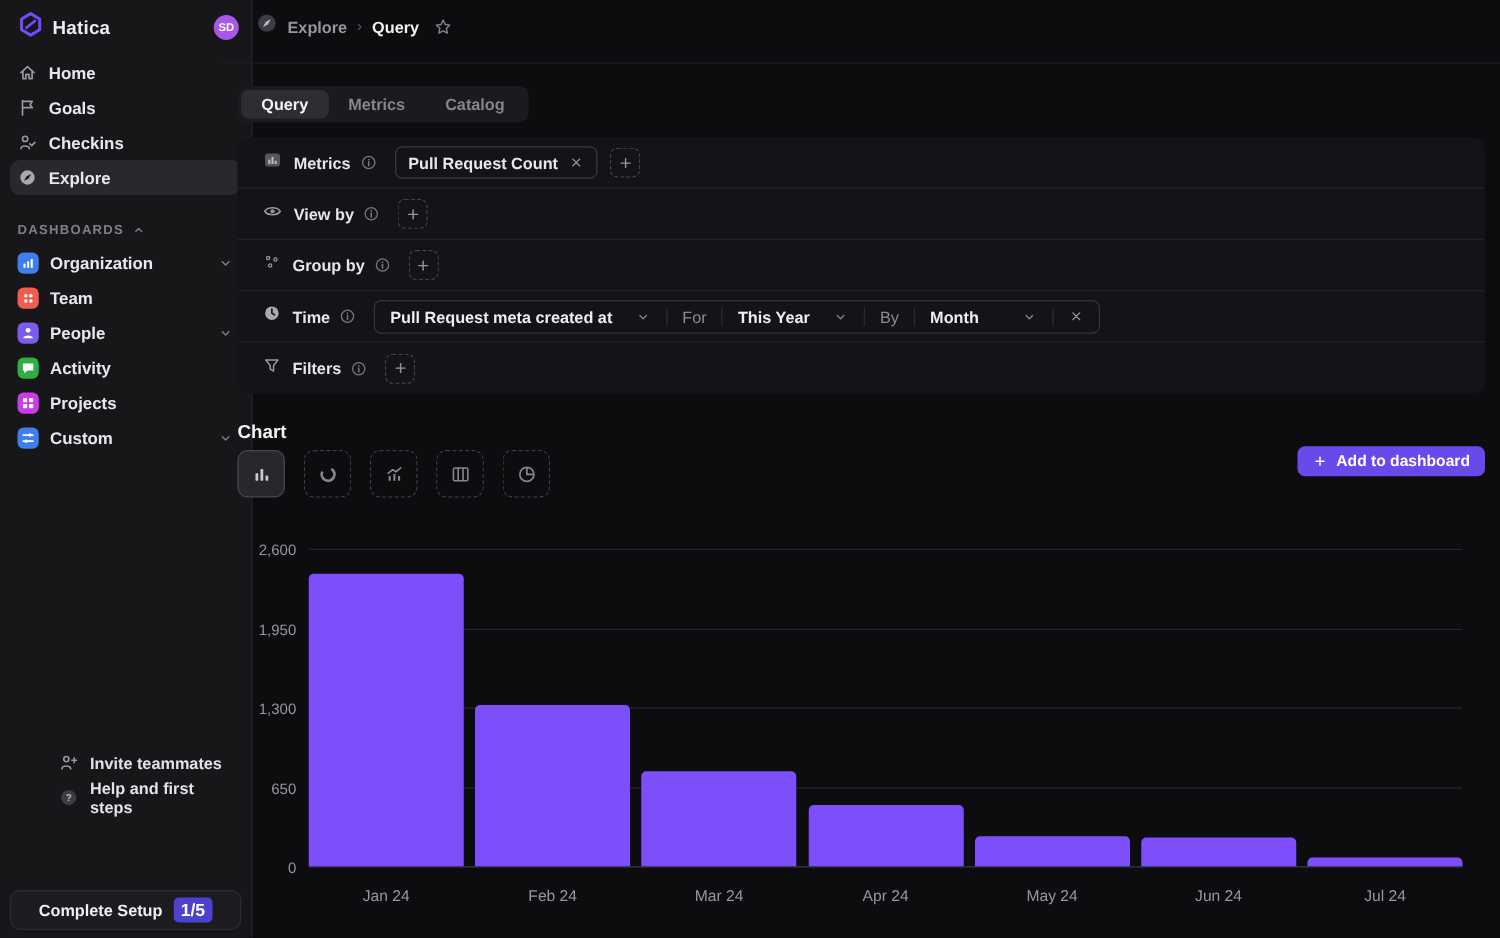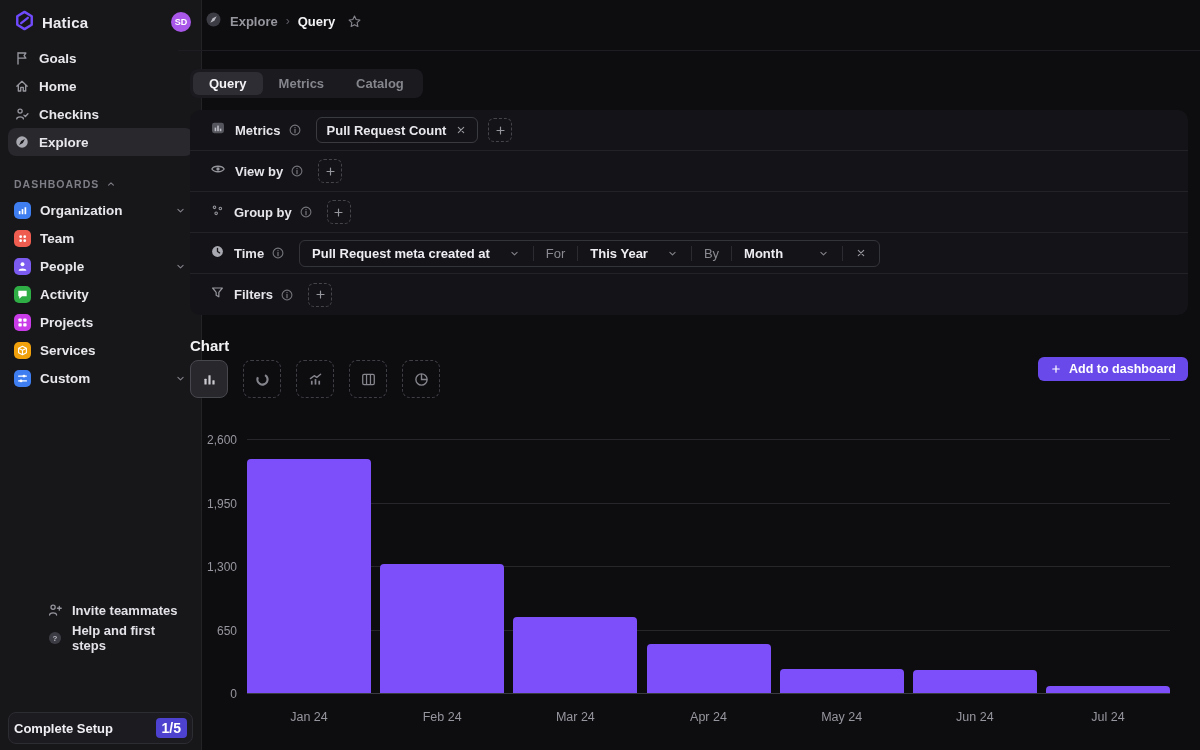--- a/index.html
+++ b/index.html
@@ -23,21 +23,21 @@
   .nav-item.active { background:#28282d; }
   .nav-item .lbl { font-size:13.5px; font-weight:600; color:#e8e8ec; margin-left:9px; }
   .nav-item .chev { margin-left:auto; display:flex; }
   .section-head { display:flex; align-items:center; margin:22px 14px 6px 14px; }
   .section-head .txt { font-size:10.5px; font-weight:700; letter-spacing:1px; color:#7e7e86; }
   .dash-ic { width:17px; height:17px; border-radius:5px; display:flex; align-items:center; justify-content:center; flex:0 0 auto; }
   .side-footer { position:absolute; left:0; right:0; bottom:98px;padding-left:33px; }
   .foot-item { display:flex; align-items:center; height:28px; margin:0 8px; padding:0 6px; border-radius:8px; cursor:pointer; }
   .foot-item .lbl { font-size:13px; font-weight:600; color:#e2e2e7; margin-left:9px; }
   .setup-box { position:absolute; left:8px; right:8px; bottom:6px; height:32px; background:#1b1b20;
-    border:1px solid #2c2c33; border-radius:8px; display:flex; align-items:center; padding:0 5px; cursor:pointer; }
+    border:1px solid #2c2c33; border-radius:8px; display:flex; align-items:center; padding:0 22px; cursor:pointer; }
   .setup-box .lbl { font-size:13px; font-weight:700; color:#f0f0f4; }
   .setup-badge { margin-left:auto; background:#4c42cf; color:#fff; font-size:14px; font-weight:700;
     border-radius:4px; padding:2px 6px; }
 
   
   .main { position:fixed; left:178px; top:0; right:0; bottom:0; }
   .topbar { position:absolute; top:0; left:0; right:0; height:51px; border-bottom:1px solid #1d1d22;
     display:flex; align-items:center; padding:0 0 8px 27px; }
   .crumb { display:flex; align-items:center; gap:8px; }
   .crumb .sec { font-size:13px; font-weight:600; color:#96969e; }
@@ -102,32 +102,32 @@
         </svg></span>
     <span class="brand-name">Hatica</span>
     <span class="avatar">SD</span>
   </div>
 
 
   <nav id="nav-list">
       <div class="nav-item">
         <span style="display:flex">
           <svg width="16" height="16" viewBox="0 0 20 20" fill="none" xmlns="http://www.w3.org/2000/svg">
+            <path d="M3.5 10.2 L10 4.2 L16.5 10.2 M5.4 8.8 V16.2 H8.4 V11.8 H11.6 V16.2 H14.6 V8.8" stroke="#96969e" stroke-width="1.7" stroke-linejoin="round" stroke-linecap="round"></path>
+          </svg>
+        </span>
+        <span class="lbl">Home</span>
+      </div>
+      <div class="nav-item">
+        <span style="display:flex">
+          <svg width="16" height="16" viewBox="0 0 20 20" fill="none" xmlns="http://www.w3.org/2000/svg">
             <path d="M5 17.5 V3.2 M5 3.8 H14.8 L12.6 7 L14.8 10.2 H5" stroke="#96969e" stroke-width="1.7" stroke-linejoin="round" stroke-linecap="round"></path>
           </svg>
         </span>
         <span class="lbl">Goals</span>
-      </div>
-      <div class="nav-item">
-        <span style="display:flex">
-          <svg width="16" height="16" viewBox="0 0 20 20" fill="none" xmlns="http://www.w3.org/2000/svg">
-            <path d="M3.5 10.2 L10 4.2 L16.5 10.2 M5.4 8.8 V16.2 H8.4 V11.8 H11.6 V16.2 H14.6 V8.8" stroke="#96969e" stroke-width="1.7" stroke-linejoin="round" stroke-linecap="round"></path>
-          </svg>
-        </span>
-        <span class="lbl">Home</span>
       </div>
       <div class="nav-item">
         <span style="display:flex">
           <svg width="16" height="16" viewBox="0 0 20 20" fill="none" xmlns="http://www.w3.org/2000/svg">
             <circle cx="7.6" cy="6.4" r="2.6" stroke="#96969e" stroke-width="1.6"></circle>
             <path d="M3.4 16.2 C3.4 12.6 11.8 12.6 11.8 16.2" stroke="#96969e" stroke-width="1.6" stroke-linecap="round"></path>
             <path d="M12.4 11.4 L14.2 13.2 L17.4 9.8" stroke="#96969e" stroke-width="1.7" stroke-linecap="round" stroke-linejoin="round"></path>
           </svg>
         </span>
         <span class="lbl">Checkins</span>
@@ -203,28 +203,20 @@
       <div class="nav-item">
         <span class="dash-ic" style="background:#c93ce8">
           <svg width="13" height="13" viewBox="0 0 14 14" xmlns="http://www.w3.org/2000/svg">
             <rect x="2.6" y="2.6" width="3.6" height="3.6" rx="0.8" fill="#fff"></rect>
             <rect x="7.8" y="2.6" width="3.6" height="3.6" rx="0.8" fill="#fff"></rect>
             <rect x="2.6" y="7.8" width="3.6" height="3.6" rx="0.8" fill="#fff"></rect>
             <rect x="7.8" y="7.8" width="3.6" height="3.6" rx="0.8" fill="#fff"></rect>
           </svg>
         </span>
     <span class="lbl">Projects</span>
-    </div>
-      <div class="nav-item">
-        <span class="dash-ic" style="background:#f0a10c">
-          <svg width="13" height="13" viewBox="0 0 14 14" xmlns="http://www.w3.org/2000/svg">
-            <path d="M2.8 4.6 L7 2.4 L11.2 4.6 V9.4 L7 11.6 L2.8 9.4 Z M2.8 4.6 L7 6.8 L11.2 4.6 M7 6.8 V11.6" stroke="#fff" stroke-width="1.2" fill="none" stroke-linejoin="round"></path>
-          </svg>
-        </span>
-    <span class="lbl">Services</span>
     </div>
       <div class="nav-item">
         <span class="dash-ic" style="background:#3f7ef0">
           <svg width="13" height="13" viewBox="0 0 14 14" xmlns="http://www.w3.org/2000/svg">
             <path d="M2.8 4.4 H11.2 M2.8 9.6 H11.2" stroke="#fff" stroke-width="1.4" stroke-linecap="round"></path>
             <circle cx="8.6" cy="4.4" r="1.5" fill="#fff"></circle>
             <circle cx="5.4" cy="9.6" r="1.5" fill="#fff"></circle>
           </svg>
         </span>
     <span class="lbl">Custom</span>

